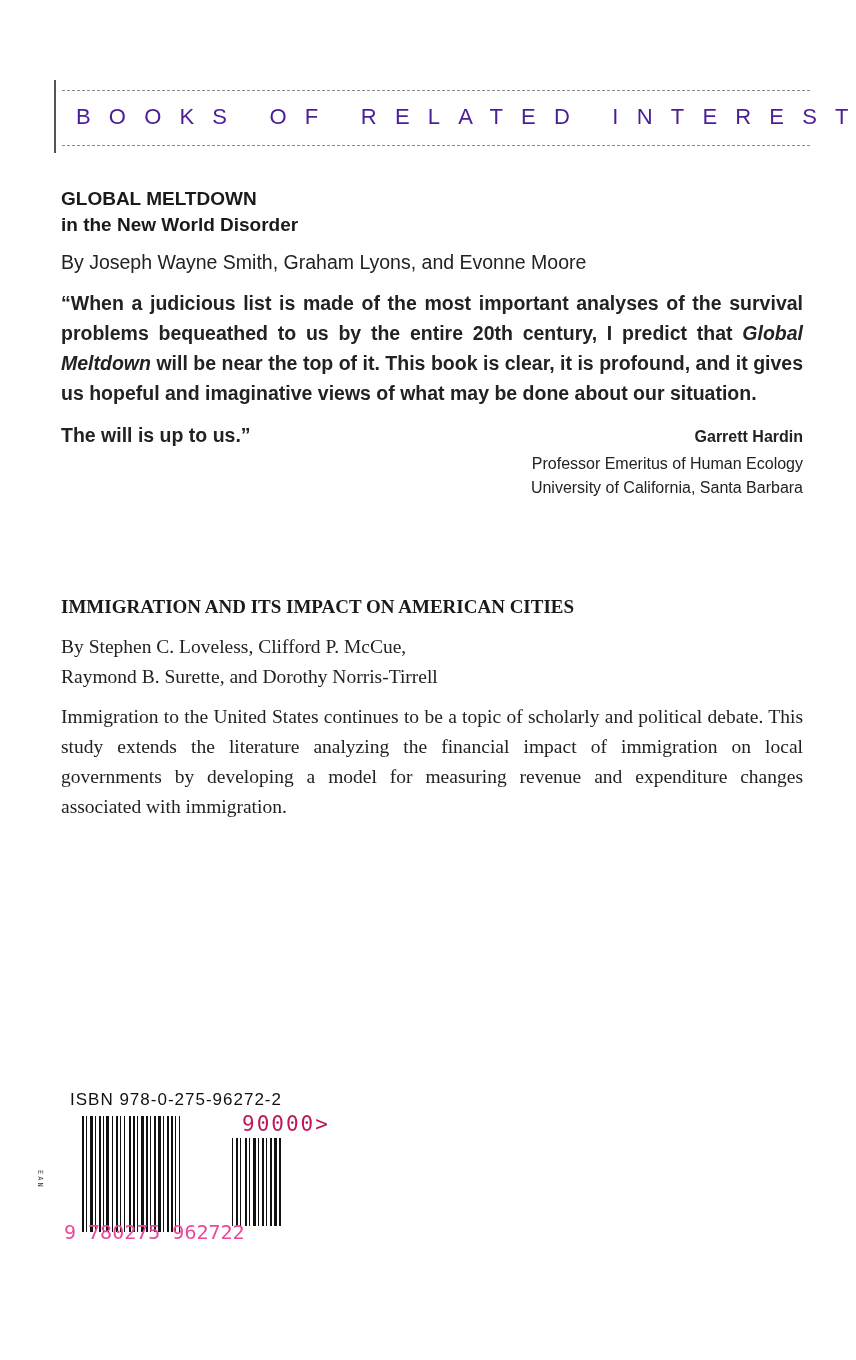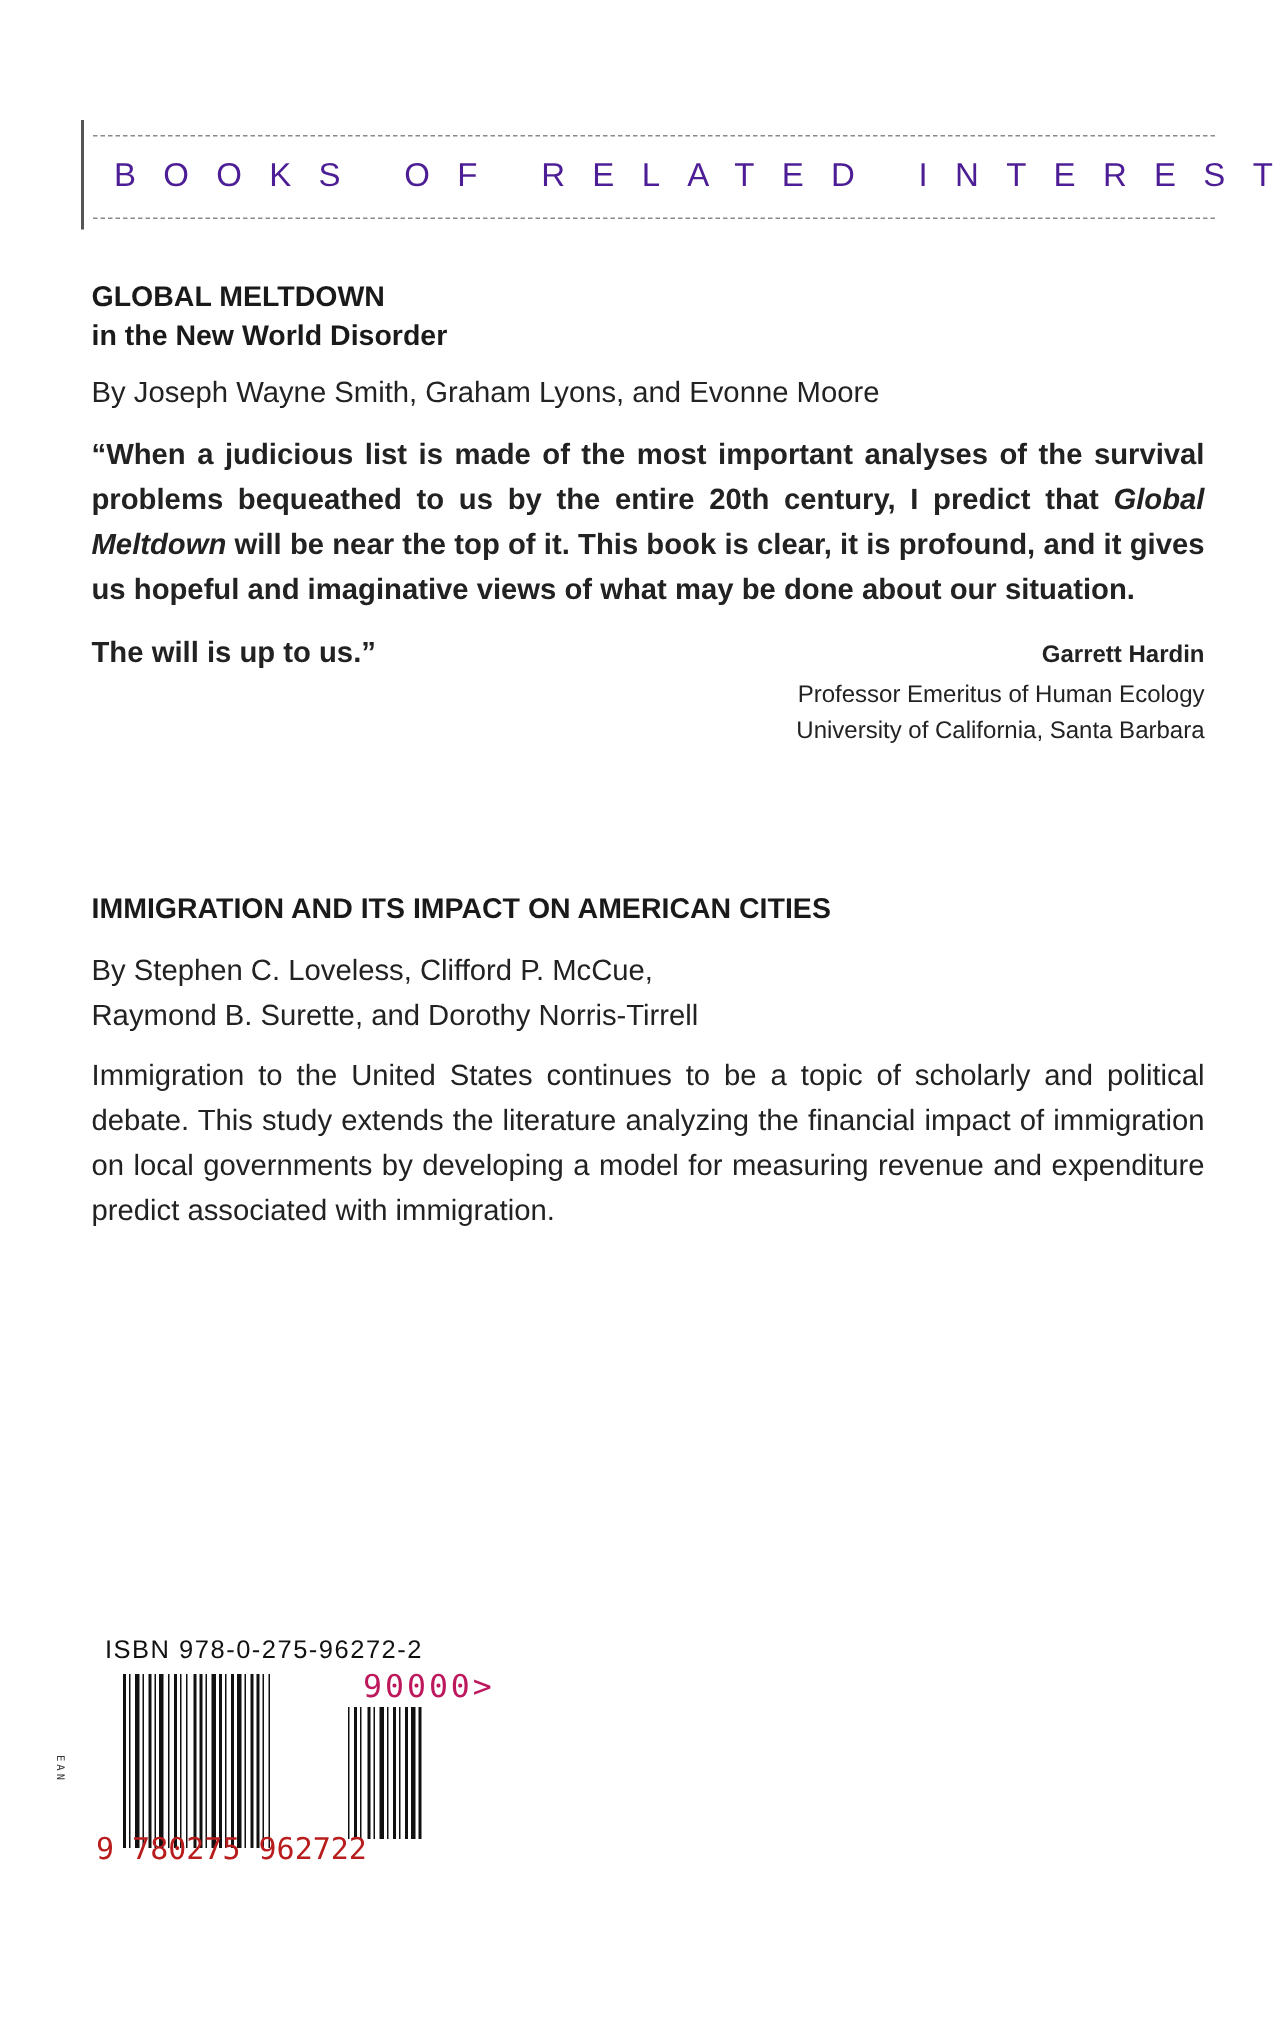--- a/index.html
+++ b/index.html
@@ -20,36 +20,36 @@
   .para { font-size: 19.5px; line-height: 30px; text-align: justify; margin: 0; color: #222; }
   .para em { font-style: italic; }
   .attrib { text-align: right; font-size: 16px; line-height: 24px; color: #222; }
 
   #sec1 { top: 186px; }
   #sec1 .authors { margin-top: 10px; }
   #sec1 .para { margin-top: 12px; font-weight: bold; }
   .quote-last { display: flex; justify-content: space-between; align-items: baseline; }
   .quote-last .attrib-name { font-size: 16px; }
 
-  #sec2 { top: 594px; }
+  #sec2 { top: 594px; font-family: Liberation Serif, serif; }
   #sec2 .authors { margin-top: 12px; line-height: 30px; }
   #sec2 .para { margin-top: 10px; }
 
   .barcode-area { position: absolute; left: 58px; top: 1090px; width: 280px; height: 170px; }
   .isbn-text { position: absolute; left: 12px; top: 0; font-family: Liberation Sans, sans-serif;
                font-size: 17px; letter-spacing: 1px; color: #111; white-space: nowrap; }
   .addon-text { position: absolute; left: 184px; top: 22px; font-family: "DejaVu Sans Mono", "Liberation Mono", monospace;
                 font-size: 21px; letter-spacing: 2px; color: #be185d; }
   .ean-label { position: absolute; left: -14px; top: 80px; font-family: "DejaVu Sans Mono", monospace;
                font-size: 7px; transform: rotate(90deg); transform-origin: left top; color: #333; letter-spacing: 2px; }
   .main-bars { position: absolute; left: 24px; top: 26px; width: 142px; height: 116px; }
   .addon-bars { position: absolute; left: 174px; top: 48px; width: 70px; height: 88px; }
   .bar { position: absolute; top: 0; bottom: 0; background: #111; }
   .ean-digits { position: absolute; left: 6px; top: 130px; font-family: "DejaVu Sans Mono", "Liberation Mono", monospace;
-                font-size: 20px; color: #b91c1c; white-space: pre; background: transparent; }
+                font-size: 20px; color: #ec4899; white-space: pre; background: transparent; }
 </style>
 </head>
 <body>
 
 <div class="header-block">
   <div class="vrule"></div>
   <div class="hrule top"></div>
   <div class="header-text">BOOKS OF RELATED INTEREST</div>
   <div class="hrule bottom"></div>
 </div>
@@ -64,21 +64,21 @@
     <span class="attrib-name">Garrett Hardin</span>
   </div>
   <div class="attrib">Professor Emeritus of Human Ecology</div>
   <div class="attrib">University of California, Santa Barbara</div>
 </div>
 
 <div class="section" id="sec2">
   <p class="book-title">IMMIGRATION AND ITS IMPACT ON AMERICAN CITIES</p>
   <p class="authors">By Stephen C. Loveless, Clifford P. McCue,</p>
   <p class="authors" style="margin-top:0">Raymond B. Surette, and Dorothy Norris-Tirrell</p>
-  <p class="para">Immigration to the United States continues to be a topic of scholarly and political debate. This study extends the literature analyzing the financial impact of immigration on local governments by developing a model for measuring revenue and expenditure predict associated with immigration.</p>
+  <p class="para">Immigration to the United States continues to be a topic of scholarly and political debate. This study extends the literature analyzing the financial impact of immigration on local governments by developing a model for measuring revenue and expenditure changes associated with immigration.</p>
 </div>
 
 <div class="barcode-area">
   <div class="isbn-text">ISBN 978-0-275-96272-2</div>
   <div class="addon-text">90000&gt;</div>
   <div class="ean-label">EAN</div>
   <div class="main-bars" id="mainbars">
       <div class="bar" style="left: 0px; width: 2px;"></div>
       <div class="bar" style="left: 4px; width: 1px;"></div>
       <div class="bar" style="left: 8px; width: 3px;"></div>

